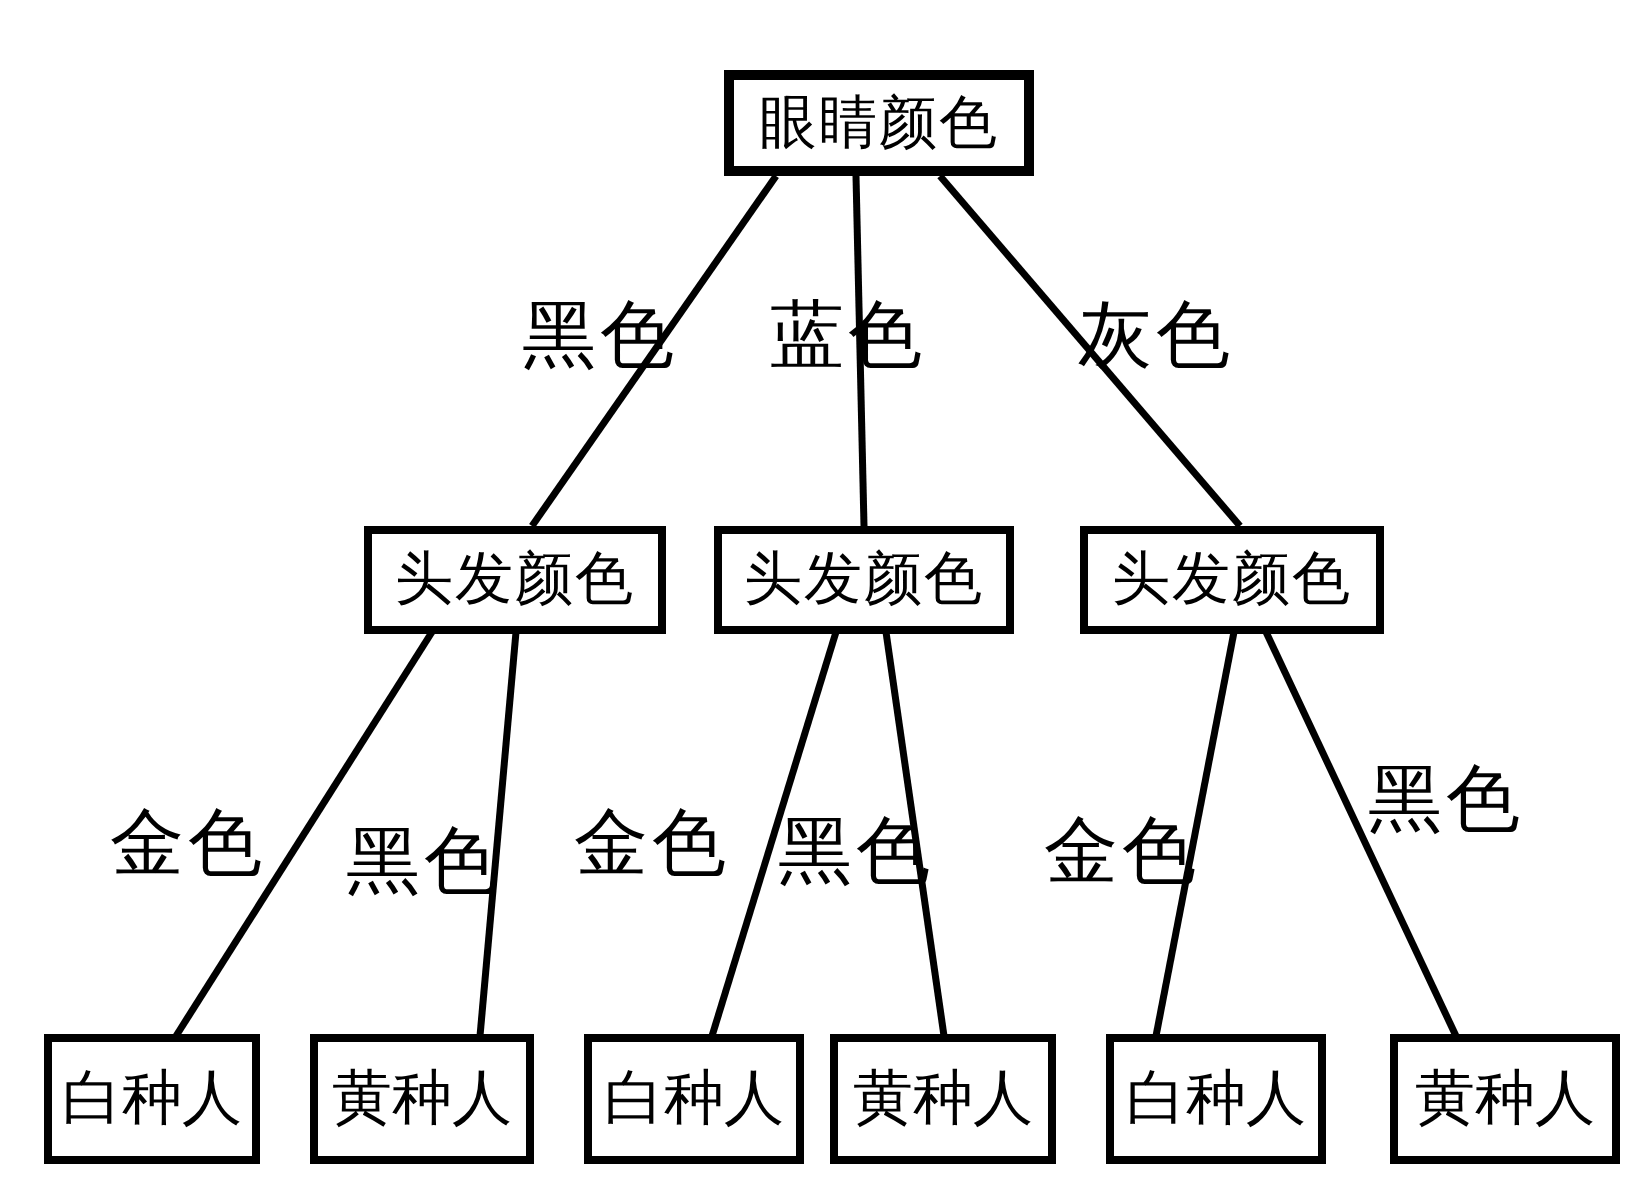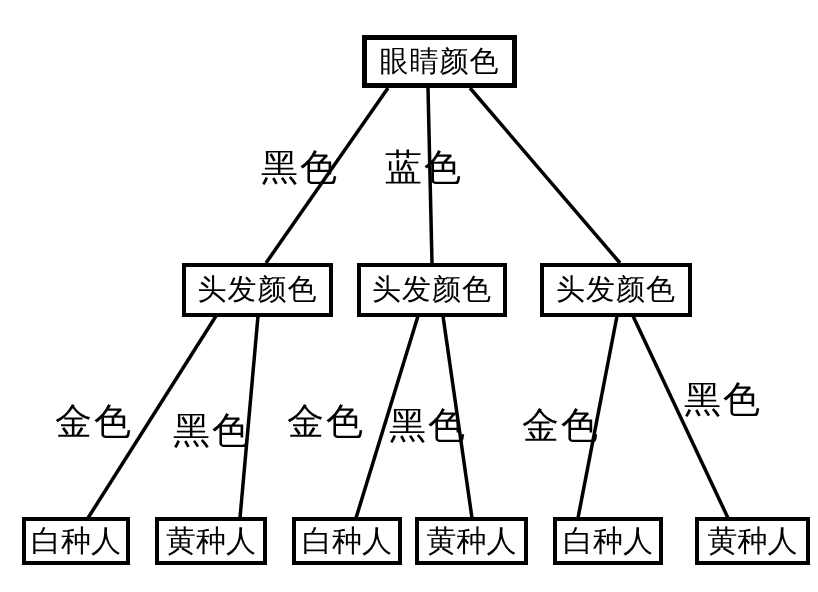--- a/index.html
+++ b/index.html
@@ -39,21 +39,21 @@
     letter-spacing: 1px;
     white-space: nowrap;
   }
   .node.root {
     left: 362px; top: 35px; width: 155px; height: 53px;
     border-width: 5px;
   }
   .node.mid1 { left: 182px; top: 263px; width: 151px; height: 54px; }
   .node.mid2 { left: 357px; top: 263px; width: 150px; height: 54px; }
   .node.mid3 { left: 540px; top: 263px; width: 152px; height: 54px; }
-  .node.leaf { height: 48px; top: 517px; font-size: 30px; letter-spacing: 0; }
+  .node.leaf { height: 65px; top: 517px; font-size: 30px; letter-spacing: 0; }
   .node.leaf1 { left: 22px;  width: 108px; }
   .node.leaf2 { left: 155px; width: 112px; }
   .node.leaf3 { left: 292px; width: 110px; }
   .node.leaf4 { left: 415px; width: 113px; }
   .node.leaf5 { left: 553px; width: 110px; }
   .node.leaf6 { left: 695px; width: 115px; }
   .edge-label {
     position: absolute;
     transform: translate(-50%, -50%);
     font-size: 37px;
@@ -96,20 +96,21 @@
     <line x1="617" y1="316" x2="578" y2="518"></line>
     <line x1="633" y1="316" x2="728" y2="518"></line>
   </svg>
 
   <div class="node root">
     <span>眼睛颜色</span>
   </div>
 
   <span class="edge-label el1">黑色</span>
   <span class="edge-label el2">蓝色</span>
+  <span class="edge-label el3">灰色</span>
 
   <div class="node mid1">
     <span>头发颜色</span>
   </div>
   <div class="node mid2">
     <span>头发颜色</span>
   </div>
   <div class="node mid3">
     <span>头发颜色</span>
   </div>

